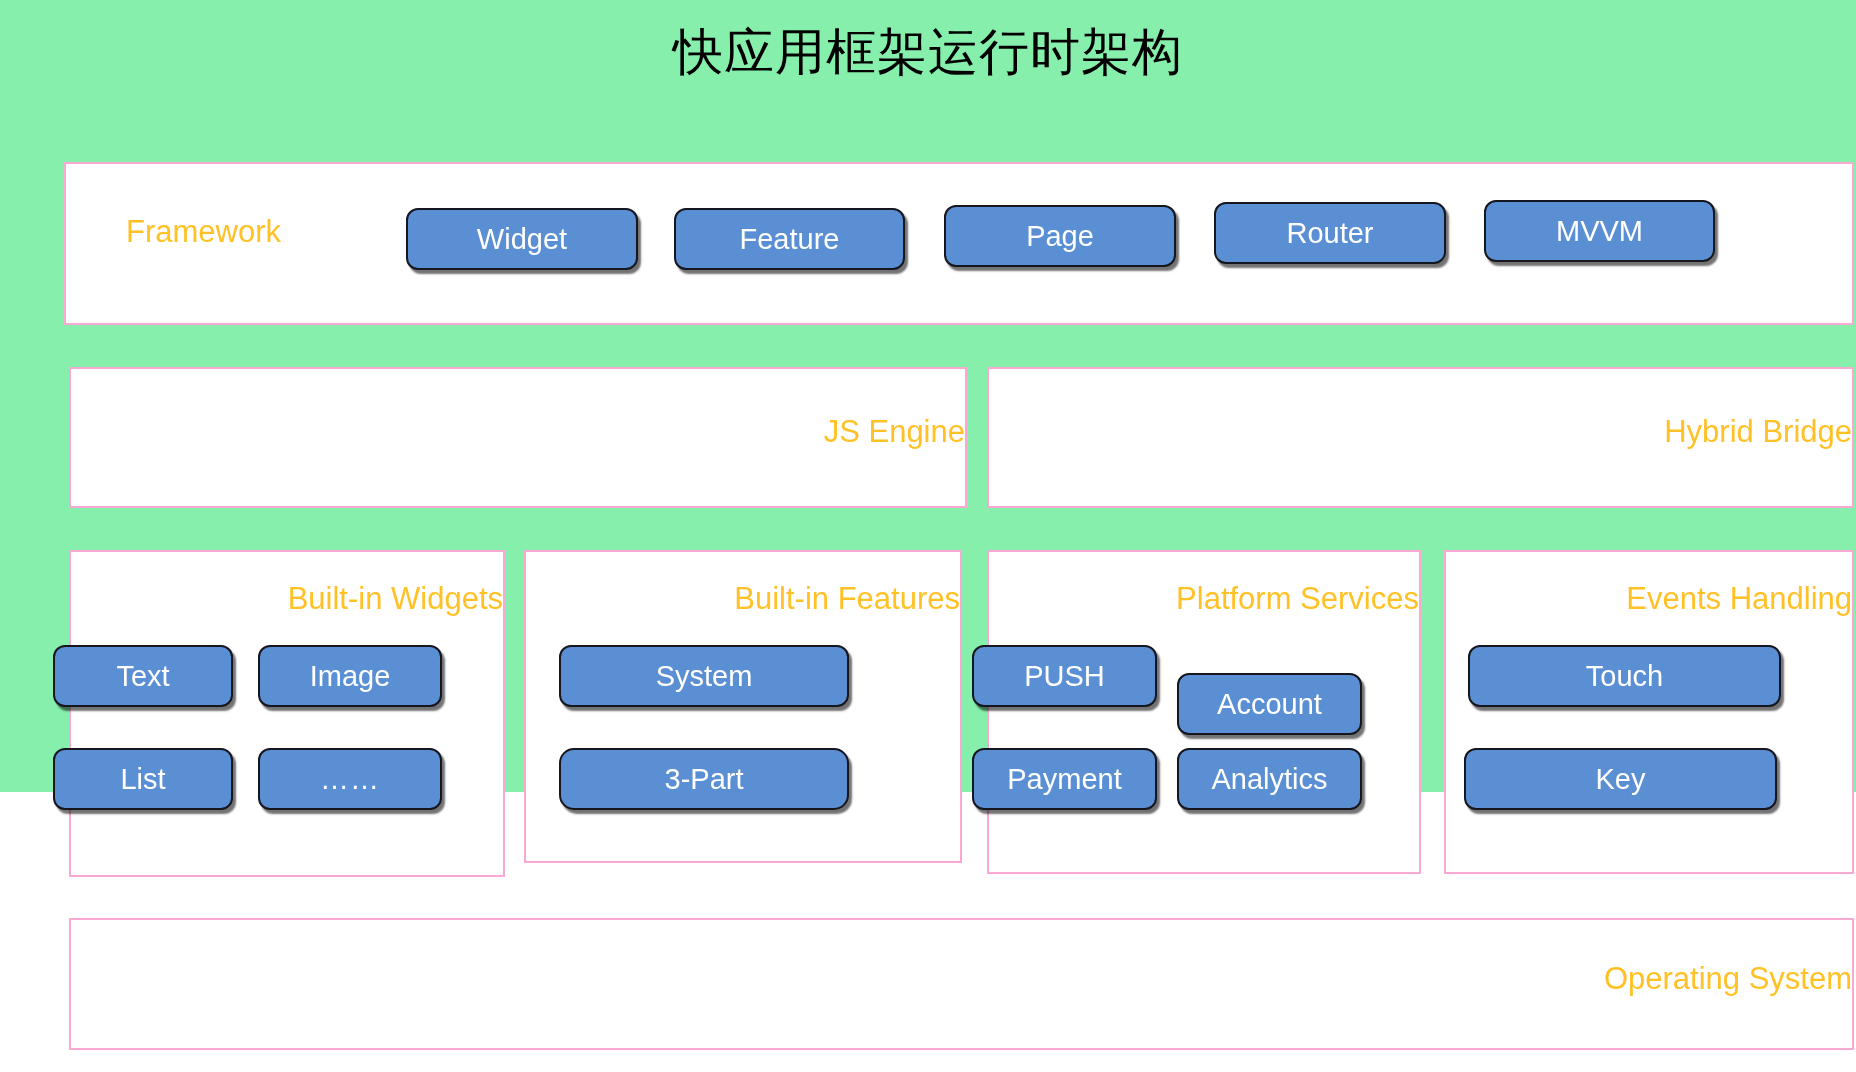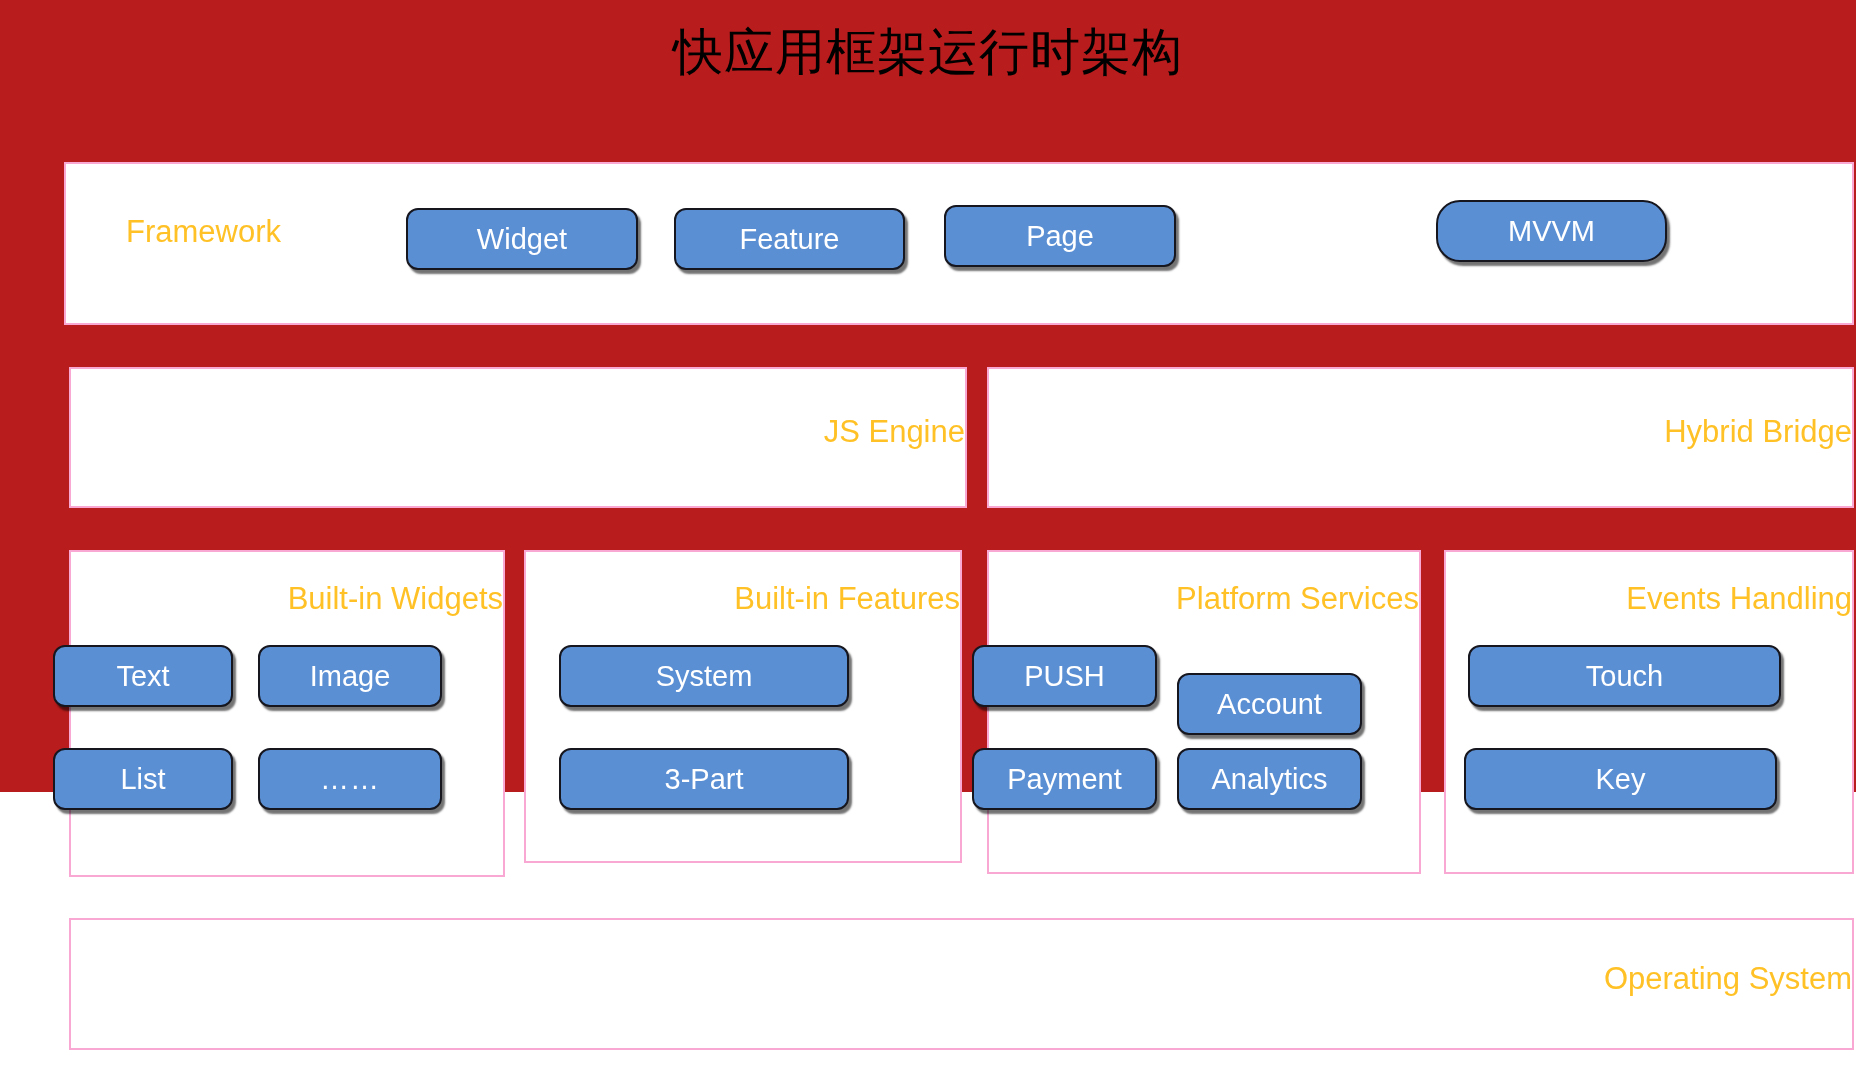--- a/index.html
+++ b/index.html
@@ -2,21 +2,21 @@
 <html><head>
 <meta charset="utf-8">
 <style>
   * { box-sizing: border-box; margin: 0; padding: 0; }
   html, body {
     width: 1856px; height: 1072px;
     background: #ffffff;
     font-family: "Liberation Sans", sans-serif;
     overflow: hidden;
   }
-  #stage { position: relative; width: 1856px; height: 792px; background:#b91c1c; }
+  #stage { position: relative; width: 1856px; height: 792px; background:#86efac; }
 
   
   .title {
     position: absolute;
     left: 0; top: 22px; width: 1856px;
     text-align: center;
     font-size: 50px;
     line-height: 1.2;
     color: #000000;
     font-family: "DejaVu Sans", "Liberation Sans", sans-serif;
@@ -70,21 +70,22 @@
 
   <div class="title">快应用框架运行时架构</div>
 
   <div class="band" style="left:24px; top:162px; width:1790px; height:163px;">
     <div class="band-label left" style="left:60px; top:52px; width:auto;">Framework</div>
   </div>
 
   <div class="node" style="left:406px; top:208px; width:232px; height:62px;">Widget</div>
   <div class="node" style="left:674px; top:208px; width:231px; height:62px;">Feature</div>
   <div class="node" style="left:944px; top:205px; width:232px; height:62px;">Page</div>
-  <div class="node" style="left:1436px; top:200px; width:231px; height:62px;border-radius:24px;">MVVM</div>
+  <div class="node" style="left:1214px; top:202px; width:232px; height:62px;">Router</div>
+  <div class="node" style="left:1484px; top:200px; width:231px; height:62px;">MVVM</div>
 
   <div class="band" style="left:29px; top:367px; width:898px; height:141px;">
     <div class="band-label" style="top:47px;">JS Engine</div>
   </div>
 
   <div class="band" style="left:947px; top:367px; width:867px; height:141px;">
     <div class="band-label" style="top:47px;">Hybrid Bridge</div>
   </div>
 
   <div class="band" style="left:29px; top:550px; width:436px; height:327px;">
@@ -92,21 +93,21 @@
   </div>
   <div class="node" style="left:53px; top:645px; width:180px; height:62px;">Text</div>
   <div class="node" style="left:258px; top:645px; width:184px; height:62px;">Image</div>
   <div class="node" style="left:53px; top:748px; width:180px; height:62px;">List</div>
   <div class="node ellipsis" style="left:258px; top:748px; width:184px; height:62px;">……</div>
 
   <div class="band" style="left:484px; top:550px; width:438px; height:313px;">
     <div class="band-label" style="top:31px;">Built-in Features</div>
   </div>
   <div class="node" style="left:559px; top:645px; width:290px; height:62px;">System</div>
-  <div class="node" style="left:559px; top:748px; width:290px; height:62px;">3-Part</div>
+  <div class="node" style="left:559px; top:748px; width:290px; height:62px;border-radius:15px;">3-Part</div>
 
   <div class="band" style="left:947px; top:550px; width:434px; height:324px;">
     <div class="band-label" style="top:31px;">Platform Services</div>
   </div>
   <div class="node" style="left:972px; top:645px; width:185px; height:62px;">PUSH</div>
   <div class="node" style="left:1177px; top:645px; width:185px; height:62px;margin-top:28px;">Account</div>
   <div class="node" style="left:972px; top:748px; width:185px; height:62px;">Payment</div>
   <div class="node" style="left:1177px; top:748px; width:185px; height:62px;">Analytics</div>
 
   <div class="band" style="left:1404px; top:550px; width:410px; height:324px;">

